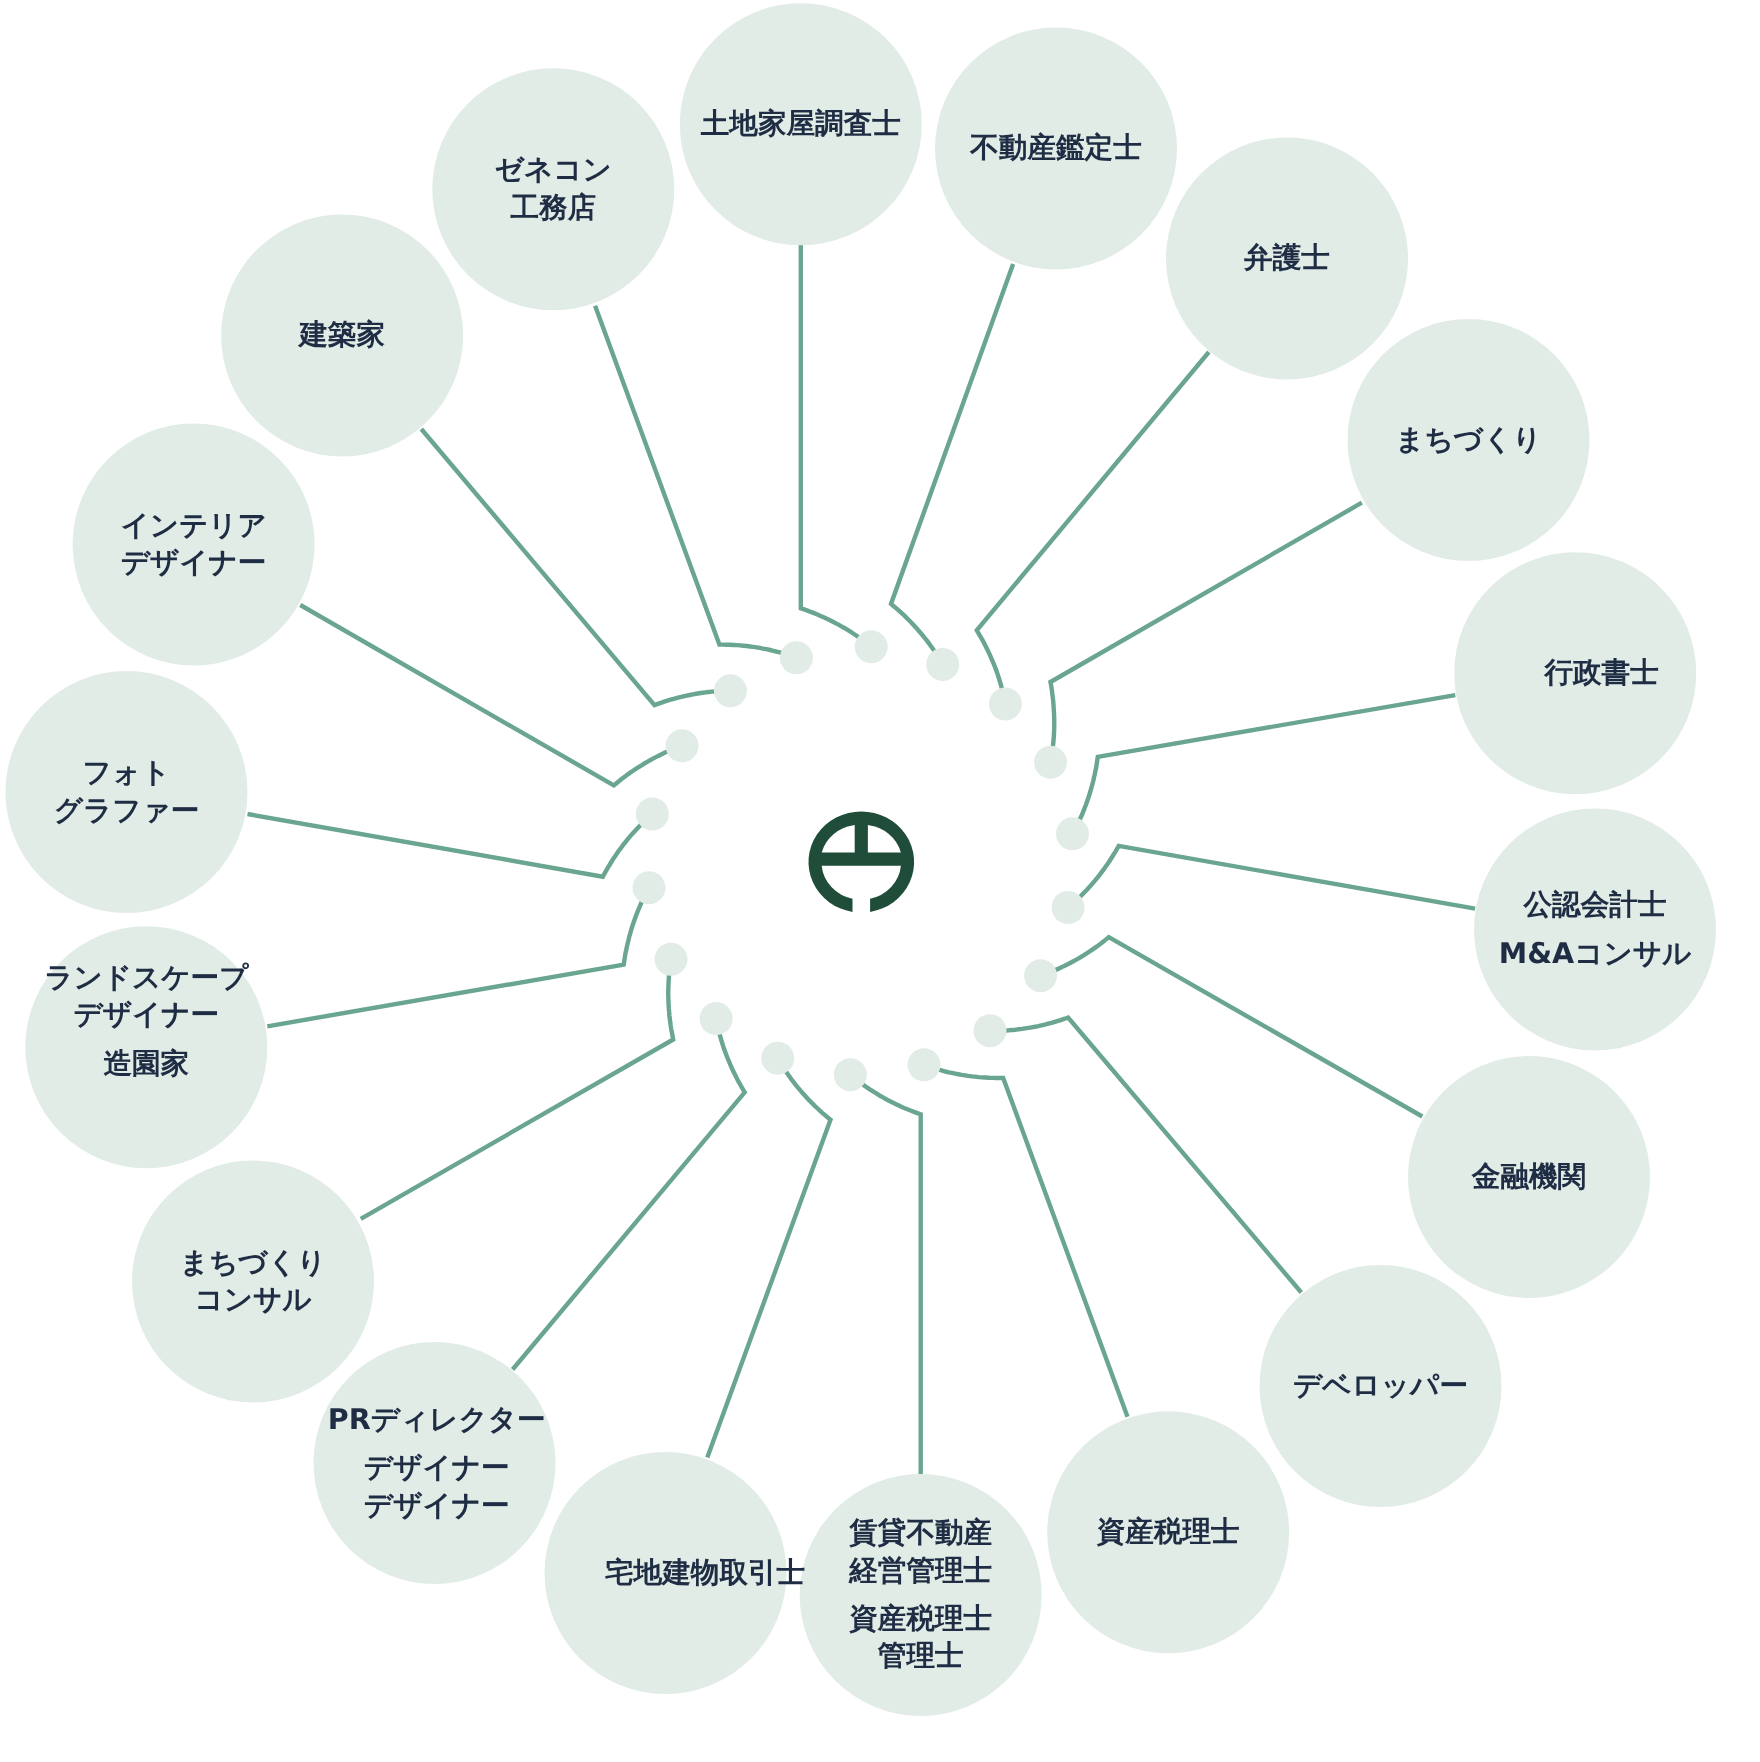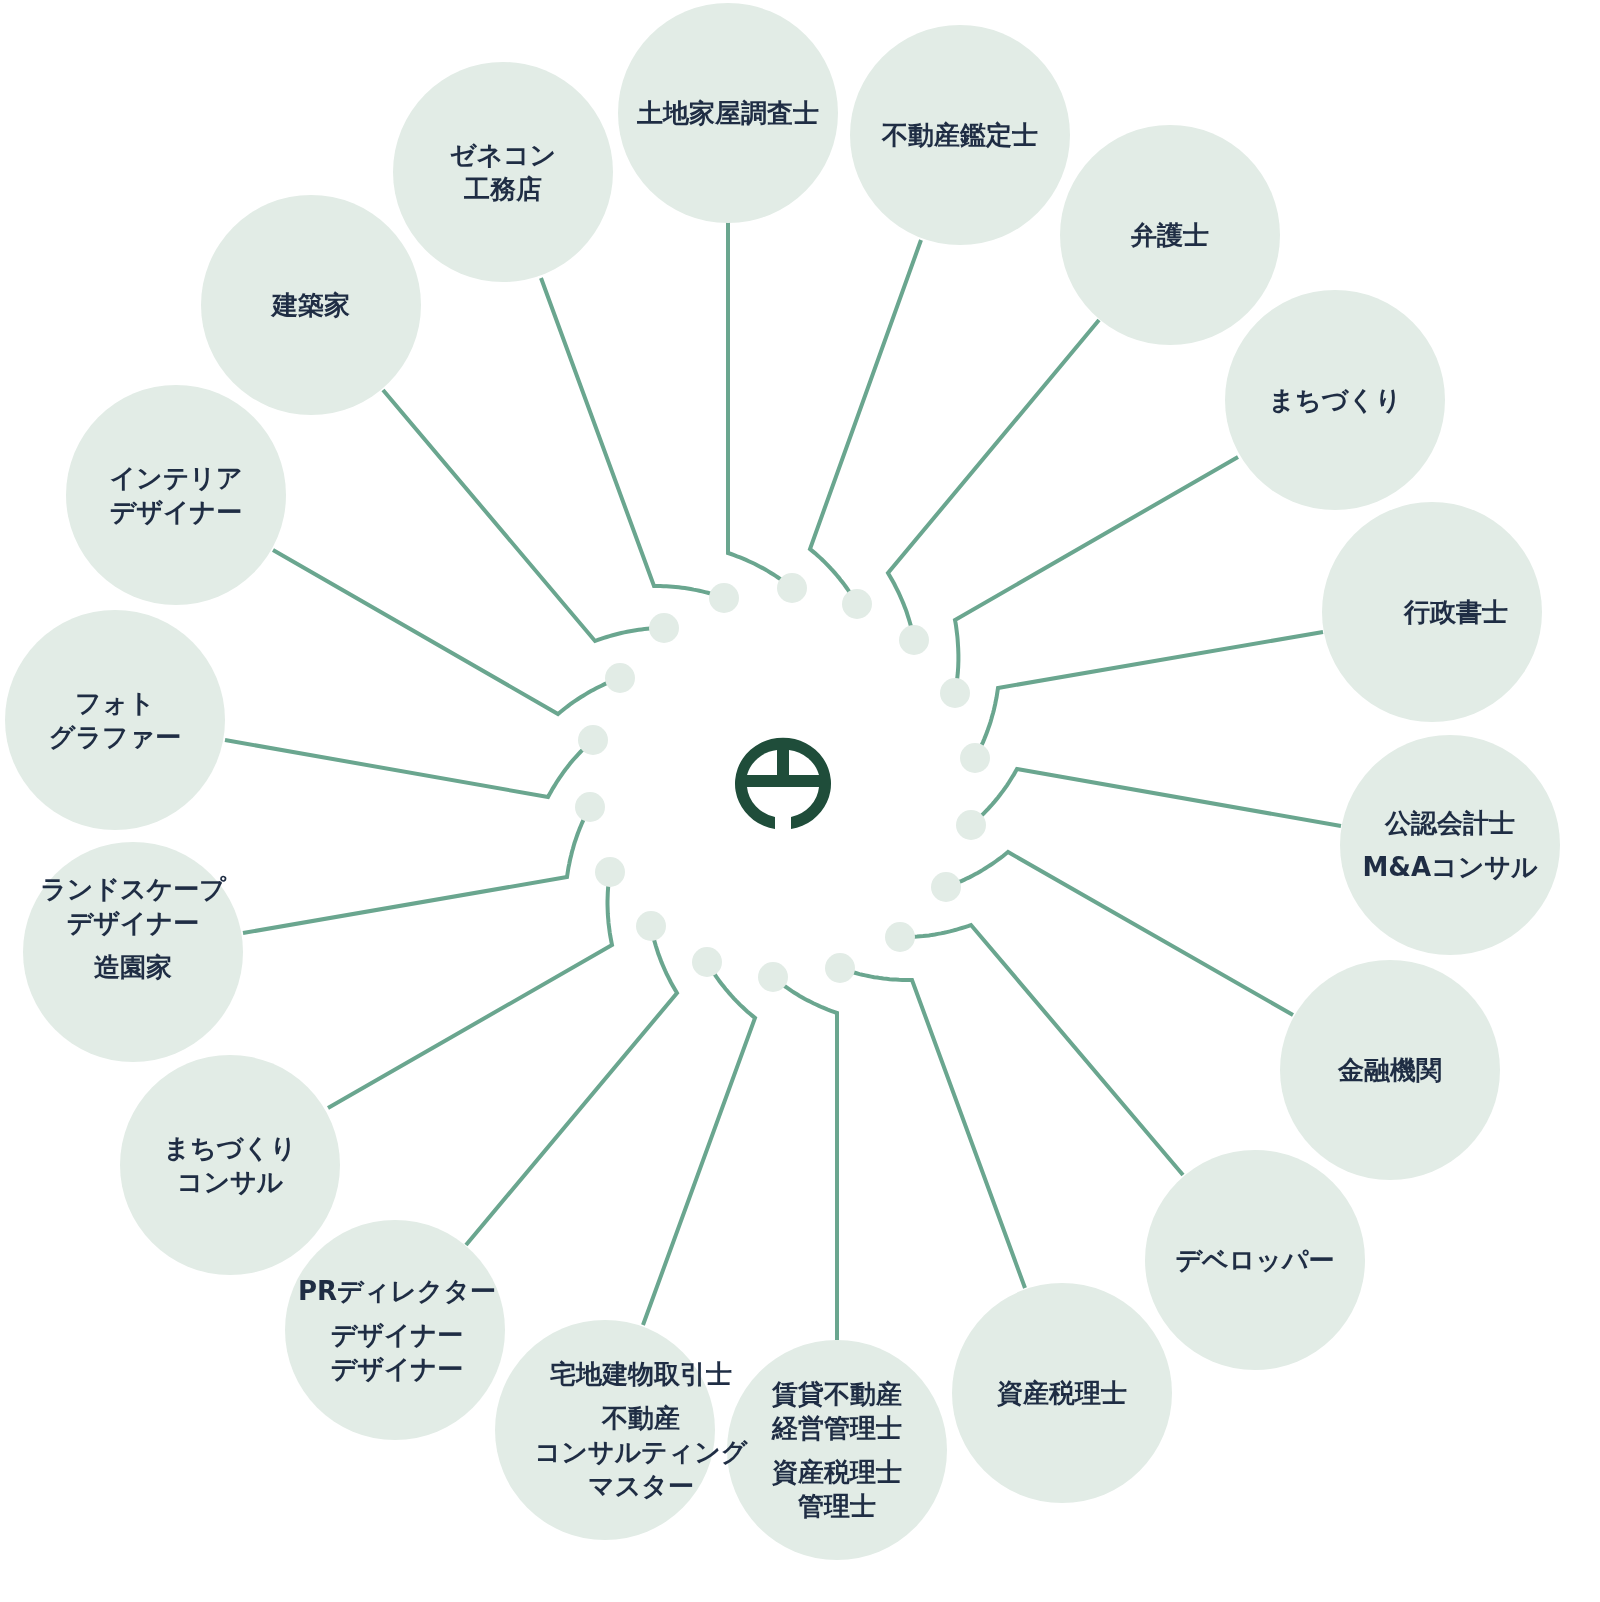--- a/index.html
+++ b/index.html
@@ -140,25 +140,20 @@
       </span>
       <span class="group">
         <span class="line">資産税理士</span>
         <span class="line">管理士</span>
       </span>
     </div>
     <div class="node-label" style="left: 605px; top: 1430px; margin-left: 36px;">
       <span class="group">
         <span class="line">宅地建物取引士</span>
       </span>
-      <span class="group">
-        <span class="line">不動産</span>
-        <span class="line">コンサルティング</span>
-        <span class="line">マスター</span>
-      </span>
     </div>
     <div class="node-label" style="left: 397px; top: 1330px;">
       <span class="group">
         <span class="line">PRディレクター</span>
       </span>
       <span class="group">
         <span class="line">デザイナー</span>
         <span class="line">デザイナー</span>
       </span>
     </div>

